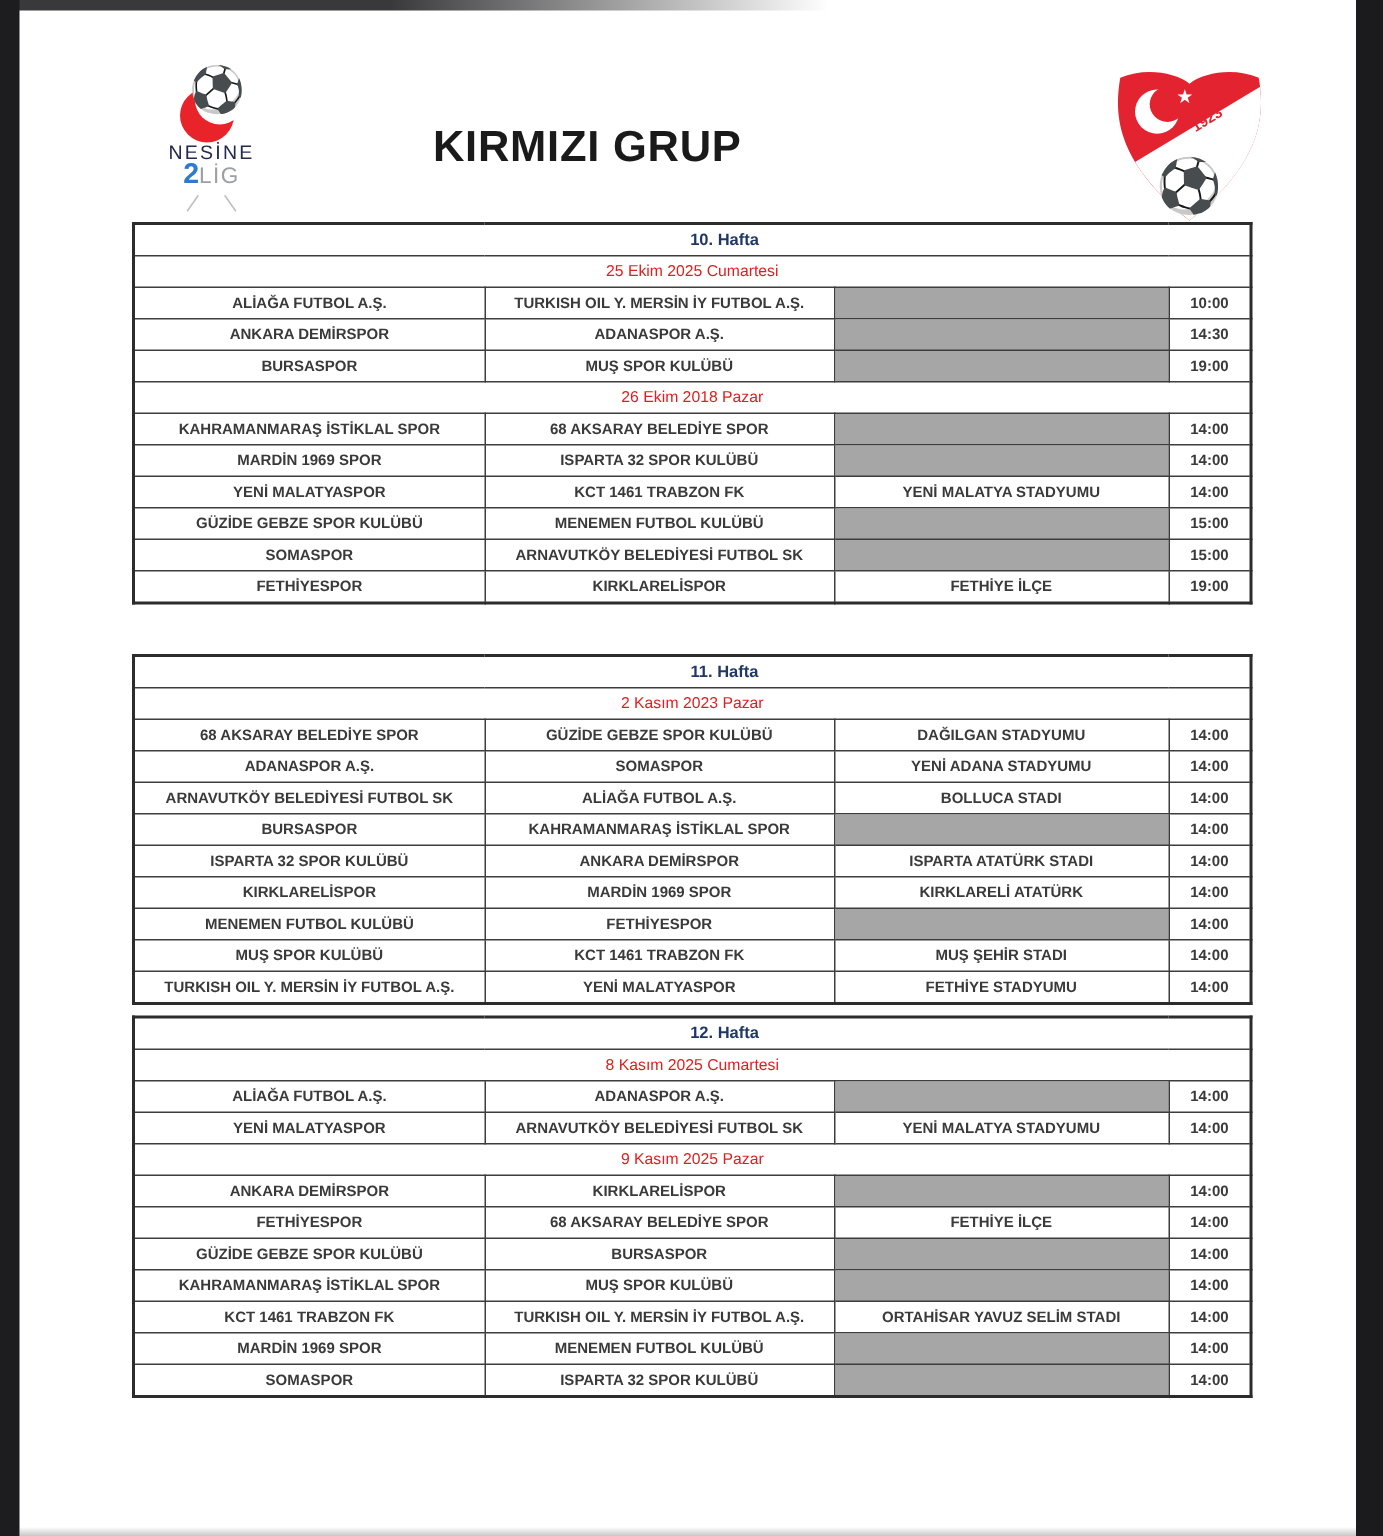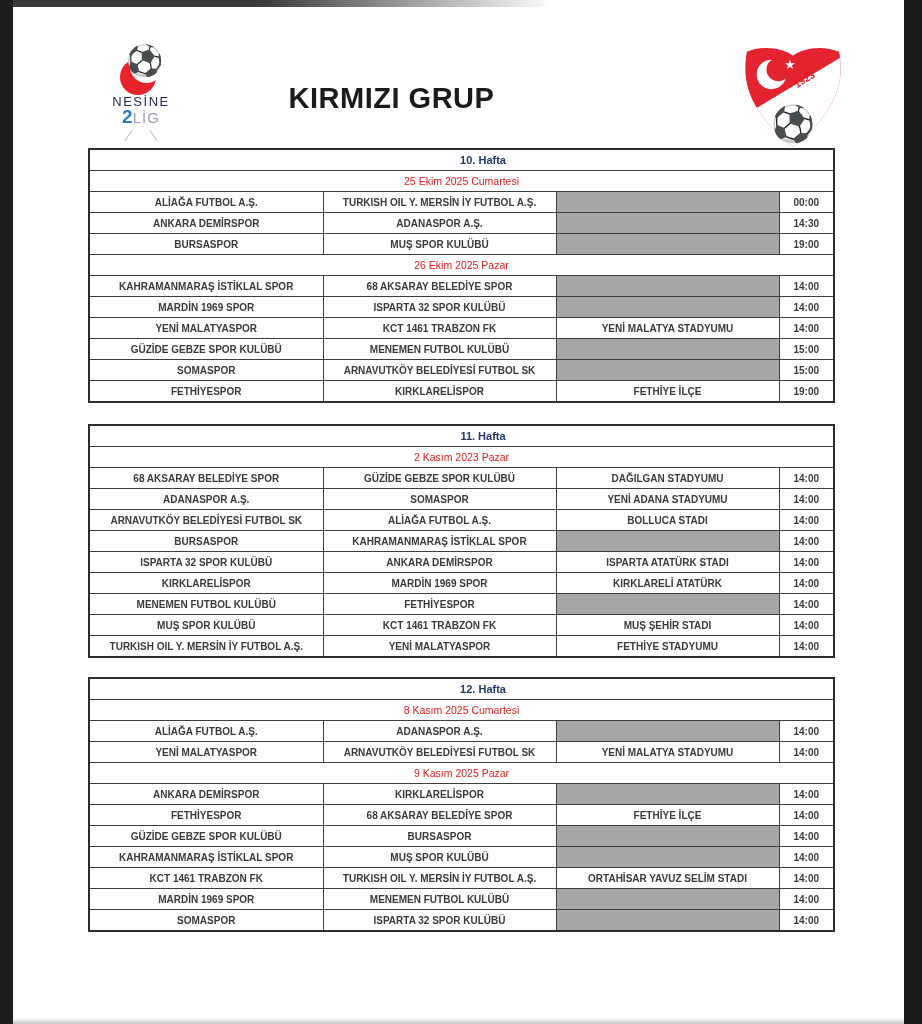--- a/index.html
+++ b/index.html
@@ -101,36 +101,36 @@
           <tr>
             <td class="week-h" colspan="4">10. Hafta</td>
           </tr>
           <tr>
             <td class="date-h" colspan="4">25 Ekim 2025 Cumartesi</td>
           </tr>
           <tr>
             <td>ALİAĞA FUTBOL A.Ş.</td>
             <td>TURKISH OIL Y. MERSİN İY FUTBOL A.Ş.</td>
             <td class="venue-empty"></td>
-            <td>00:00</td>
+            <td>10:00</td>
           </tr>
           <tr>
             <td>ANKARA DEMİRSPOR</td>
             <td>ADANASPOR A.Ş.</td>
             <td class="venue-empty"></td>
             <td>14:30</td>
           </tr>
           <tr>
             <td>BURSASPOR</td>
             <td>MUŞ SPOR KULÜBÜ</td>
             <td class="venue-empty"></td>
             <td>19:00</td>
           </tr>
           <tr>
-            <td class="date-h" colspan="4">26 Ekim 2025 Pazar</td>
+            <td class="date-h" colspan="4">26 Ekim 2018 Pazar</td>
           </tr>
           <tr>
             <td>KAHRAMANMARAŞ İSTİKLAL SPOR</td>
             <td>68 AKSARAY BELEDİYE SPOR</td>
             <td class="venue-empty"></td>
             <td>14:00</td>
           </tr>
           <tr>
             <td>MARDİN 1969 SPOR</td>
             <td>ISPARTA 32 SPOR KULÜBÜ</td>
@@ -156,21 +156,21 @@
             <td>15:00</td>
           </tr>
           <tr>
             <td>FETHİYESPOR</td>
             <td>KIRKLARELİSPOR</td>
             <td>FETHİYE İLÇE</td>
             <td>19:00</td>
           </tr>
         </tbody>
       </table>
-      <table class="fixture" style="top: 424px;">
+      <table class="fixture" style="top: 436px;">
         <colgroup>
           <col style="width: 234px;">
           <col style="width: 233px;">
           <col style="width: 223px;">
           <col style="width: 55px;">
         </colgroup>
         <tbody>
           <tr>
             <td class="week-h" colspan="4">11. Hafta</td>
           </tr>

